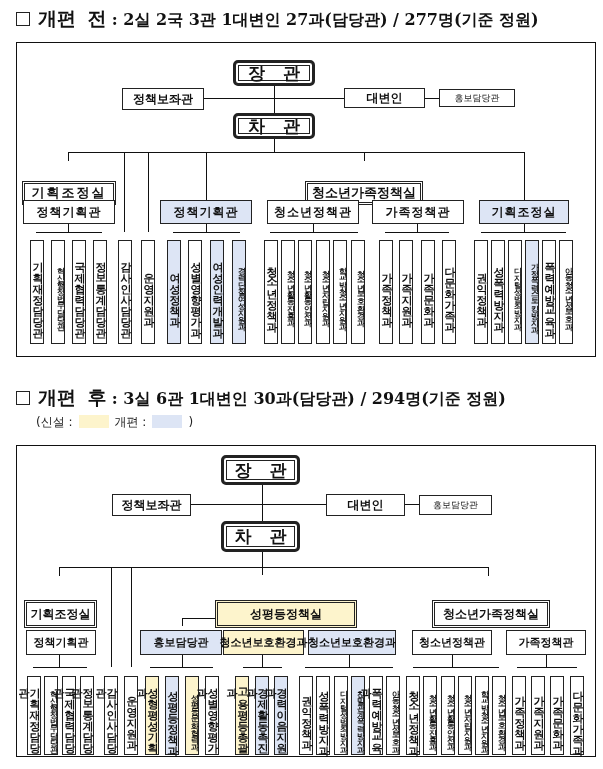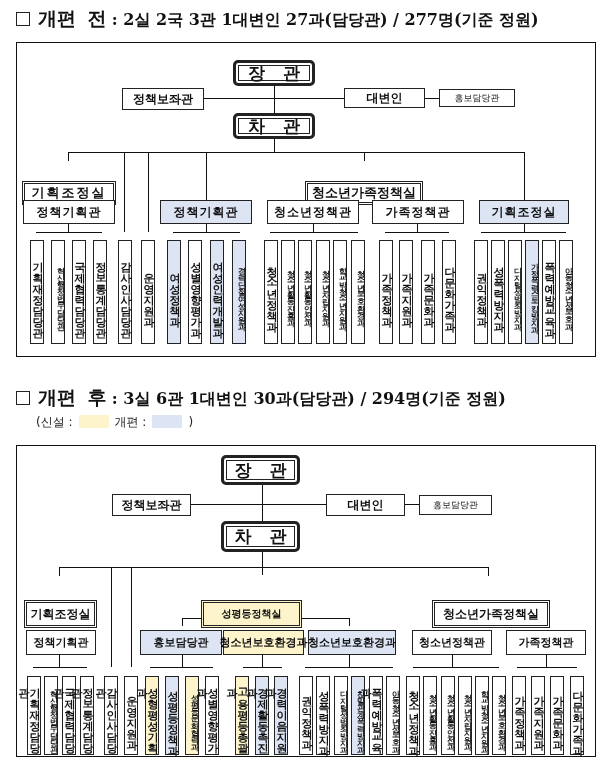--- a/index.html
+++ b/index.html
@@ -135,21 +135,21 @@
 <div class="ln v" style="left:452px;top:618px;height:8px;"></div>
 <div class="ln v" style="left:546px;top:618px;height:8px;"></div>
 
 <div class="box top" style="left:221px;top:455px;width:79px;height:30px;">장관</div>
 <div class="box" style="left:112px;top:494px;width:79px;height:22px;font-size:12px;">정책보좌관</div>
 <div class="box" style="left:326px;top:494px;width:79px;height:22px;font-size:12px;">대변인</div>
 <div class="box" style="left:419px;top:495px;width:73px;height:20px;font-size:9px;font-weight:normal;">홍보담당관</div>
 <div class="box top" style="left:221px;top:521px;width:79px;height:31px;">차관</div>
 
 <div class="box dbl" style="left:24px;top:580px;width:73px;height:28px;font-size:12px;">기획조정실</div>
-<div class="box dbl yellow" style="left:201px;top:580px;width:101px;height:28px;font-size:10px;">성평등정책실</div>
+<div class="box dbl yellow" style="left:215px;top:580px;width:142px;height:28px;font-size:12px;">성평등정책실</div>
 <div class="box dbl" style="left:432px;top:580px;width:118px;height:28px;font-size:12px;">청소년가족정책실</div>
 
 <div class="box" style="left:26px;top:630px;width:70px;height:25px;font-size:11px;">정책기획관</div>
 <div class="box blue" style="left:140px;top:630px;width:82px;height:25px;font-size:11px;">홍보담당관</div>
 <div class="box yellow" style="left:223px;top:630px;width:81px;height:25px;font-size:11px;">청소년보호환경과</div>
 <div class="box blue" style="left:308px;top:630px;width:88px;height:25px;font-size:11px;">청소년보호환경과</div>
 <div class="box" style="left:412px;top:630px;width:80px;height:25px;font-size:11px;">청소년정책관</div>
 <div class="box" style="left:506px;top:630px;width:80px;height:25px;font-size:11px;">가족정책관</div>
 
 <div class="ln v" style="left:59px;top:655px;height:12px;"></div>

